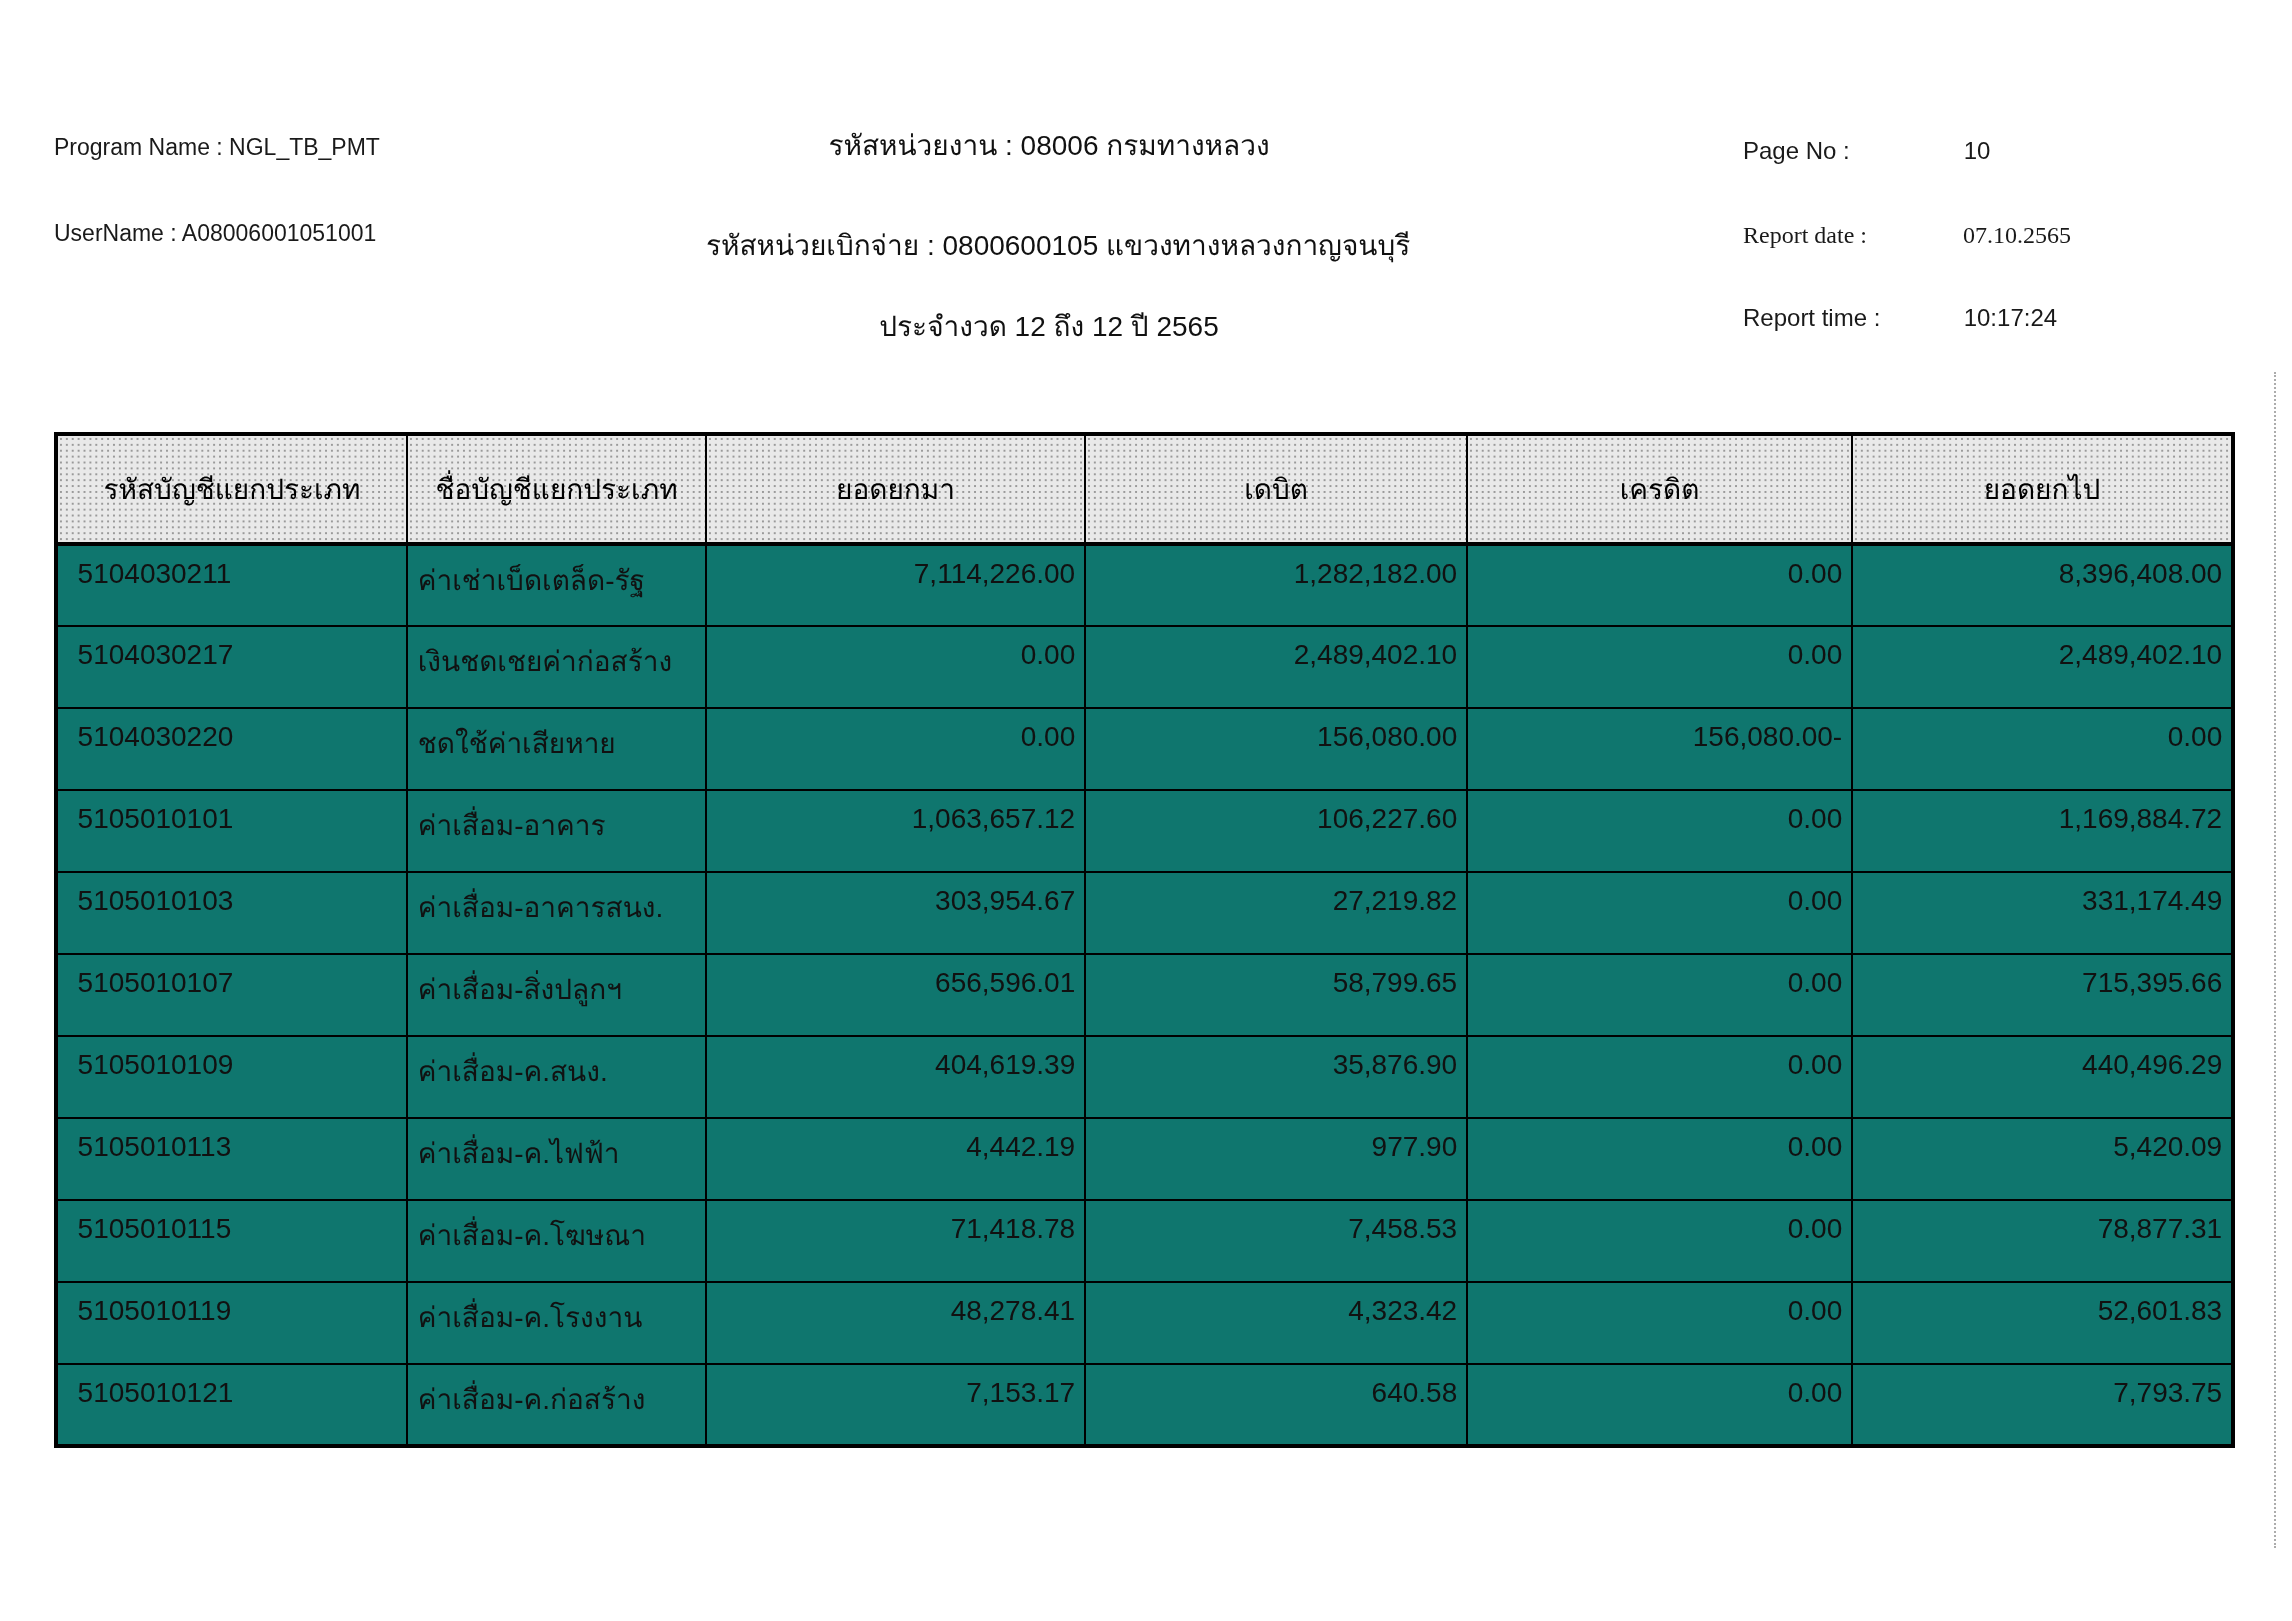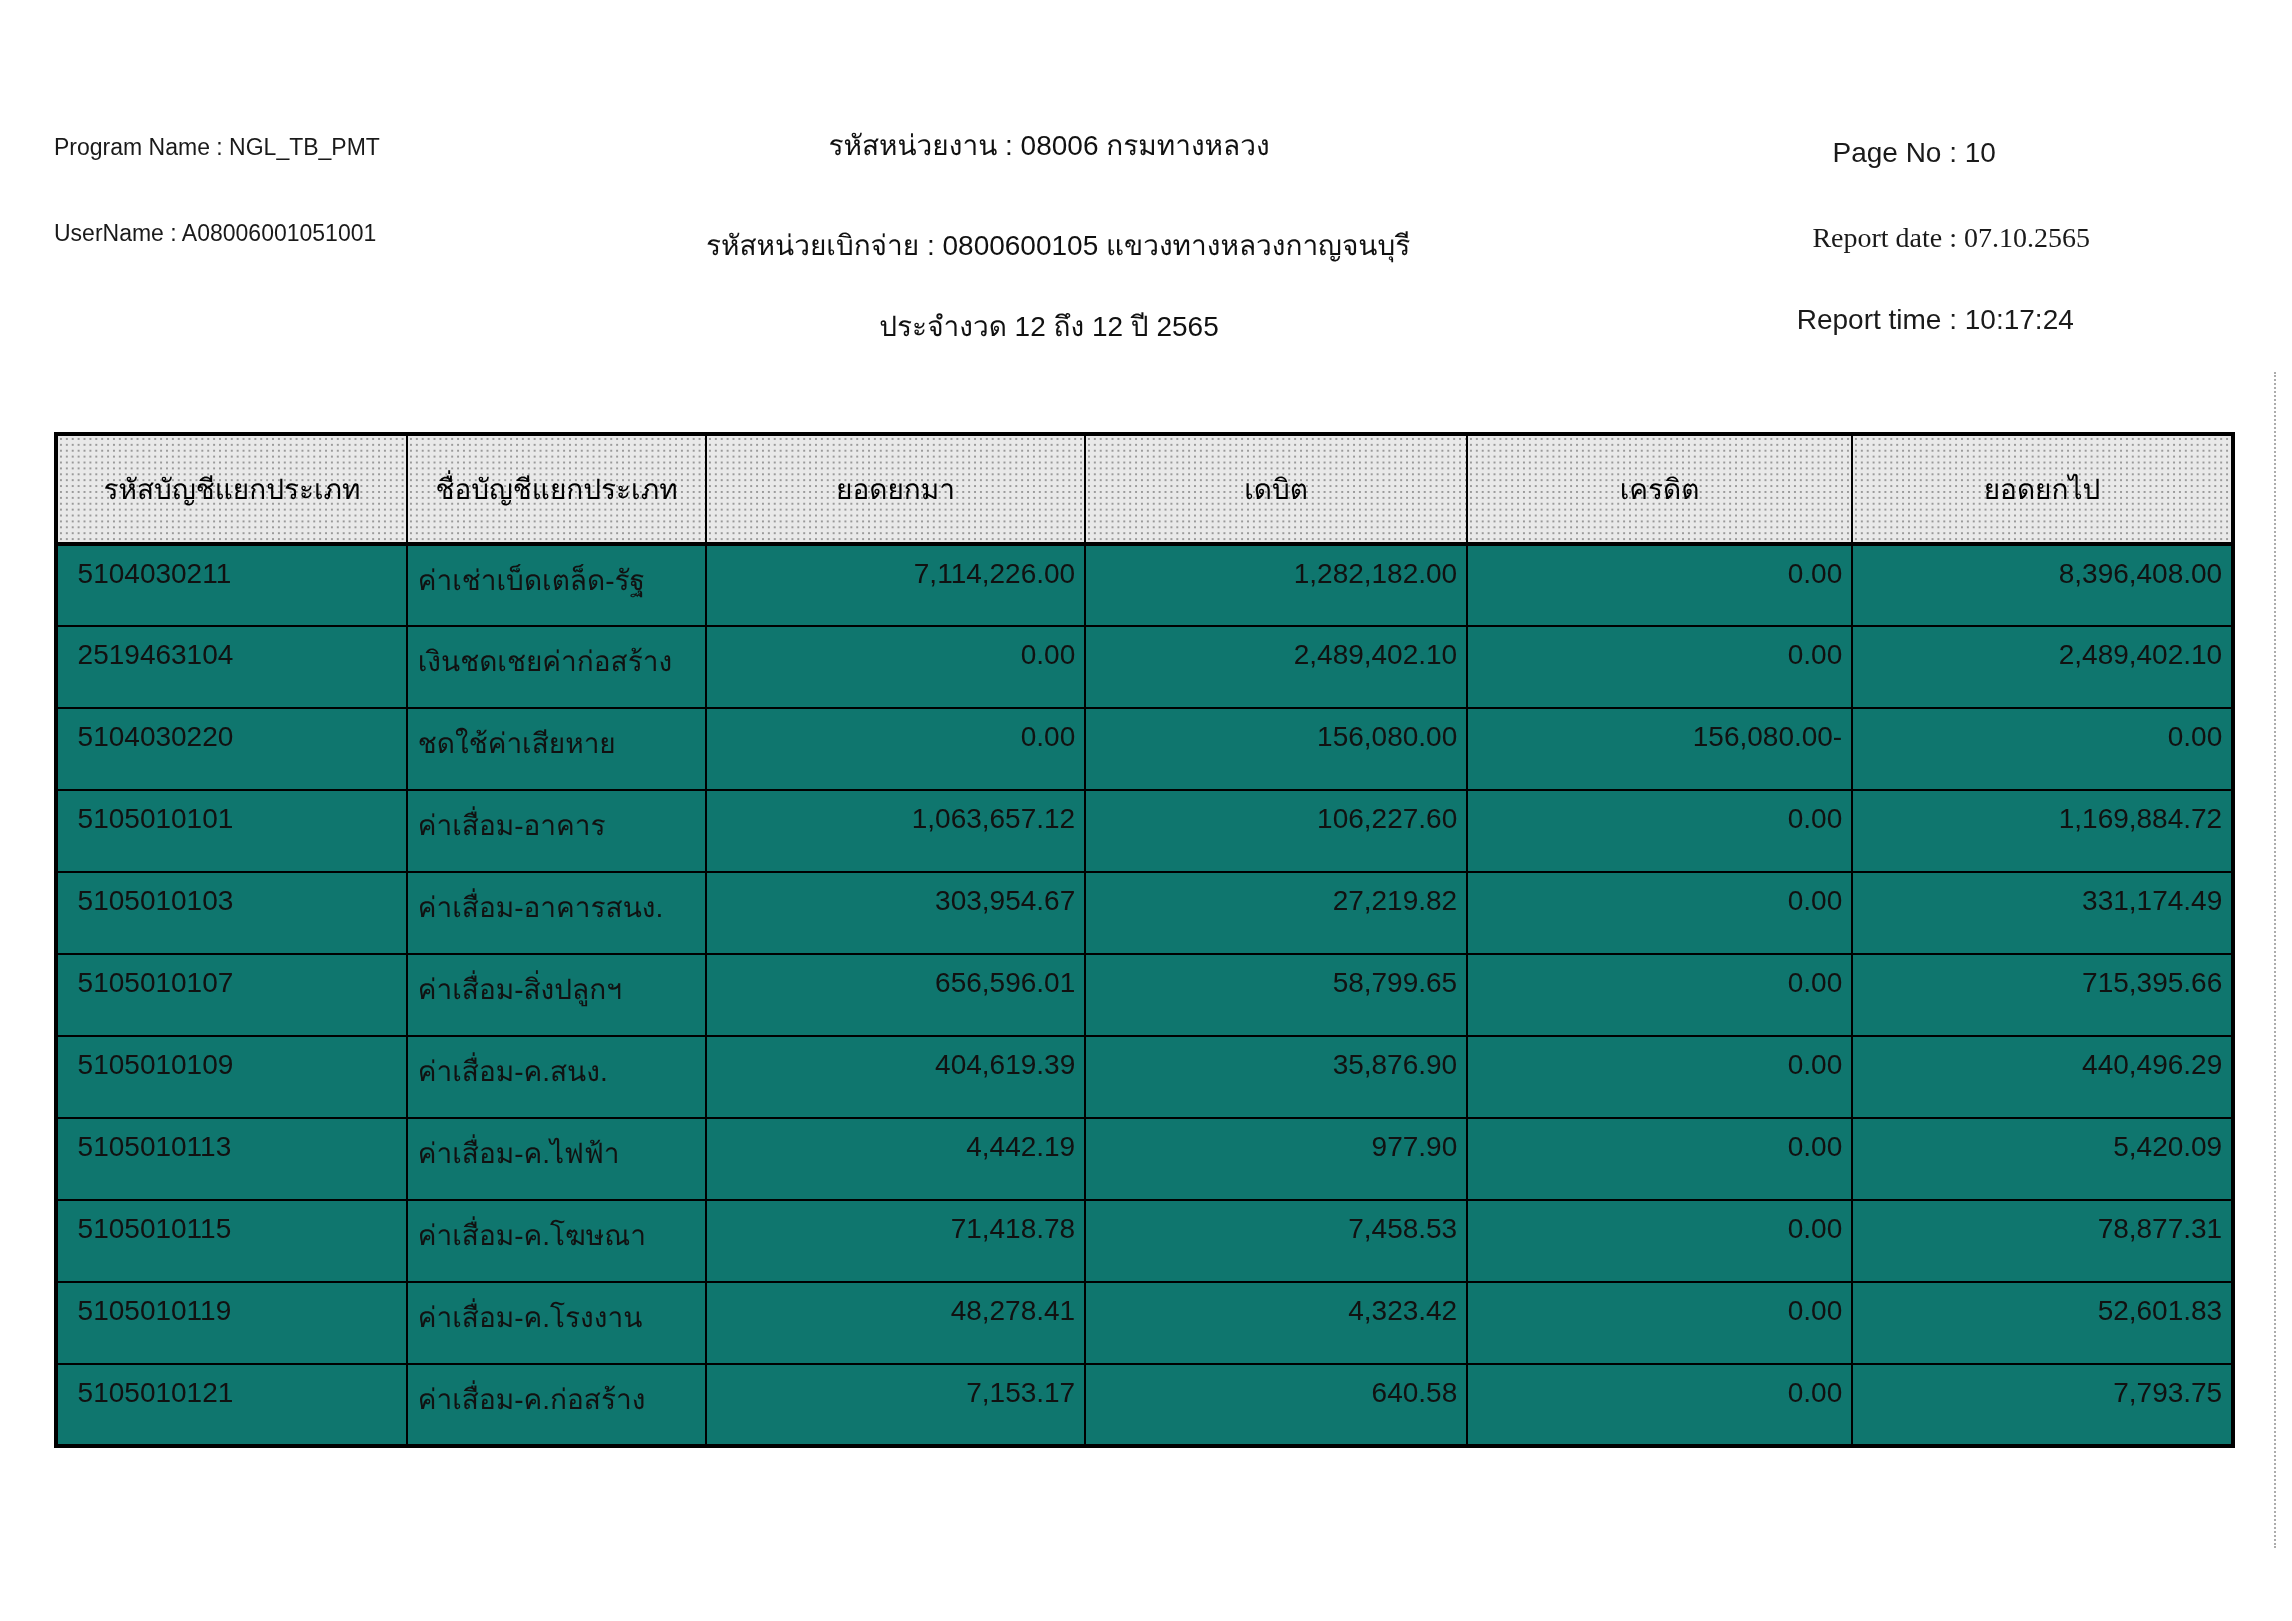--- a/index.html
+++ b/index.html
@@ -16,21 +16,21 @@
     text-align:center; font-size:30px; color:#111;
     letter-spacing:0.5px;
   }
   .meta-left { position:absolute; left:54px; top:0; }
   .meta-left .line { position:absolute; left:0; white-space:nowrap; font-size:23px; color:#1a1a1a; }
   .meta-center {
     position:absolute; left:706px; top:0; width:686px; text-align:center;
   }
   .meta-center .line { position:absolute; left:0; width:686px; font-size:28px; color:#111; white-space:nowrap; }
   .meta-right { position:absolute; left:1743px; top:0; }
-  .meta-right .line { position:absolute; left:0; white-space:nowrap; font-size:28px;text-align:right; }
+  .meta-right .line { position:absolute; left:0; white-space:nowrap; font-size:24px; }
   .meta-right .lbl { display:inline-block; width:214px; }
   .meta-right .val { display:inline-block; }
 
   table.report {
     position:absolute; left:54px; top:432px;
     width:2178px;
     border-collapse:collapse;
     table-layout:fixed;
     background:#0f766e;
   }
@@ -126,21 +126,21 @@
     <tbody>
         <tr>
           <td class="cell-left">5104030211</td>
           <td class="cell-name">ค่าเช่าเบ็ดเตล็ด-รัฐ</td>
           <td class="cell-num">7,114,226.00</td>
           <td class="cell-num">1,282,182.00</td>
           <td class="cell-num">0.00</td>
           <td class="cell-num">8,396,408.00</td>
         </tr>
         <tr>
-          <td class="cell-left">2519463104</td>
+          <td class="cell-left">5104030217</td>
           <td class="cell-name">เงินชดเชยค่าก่อสร้าง</td>
           <td class="cell-num">0.00</td>
           <td class="cell-num">2,489,402.10</td>
           <td class="cell-num">0.00</td>
           <td class="cell-num">2,489,402.10</td>
         </tr>
         <tr>
           <td class="cell-left">5104030220</td>
           <td class="cell-name">ชดใช้ค่าเสียหาย</td>
           <td class="cell-num">0.00</td>

